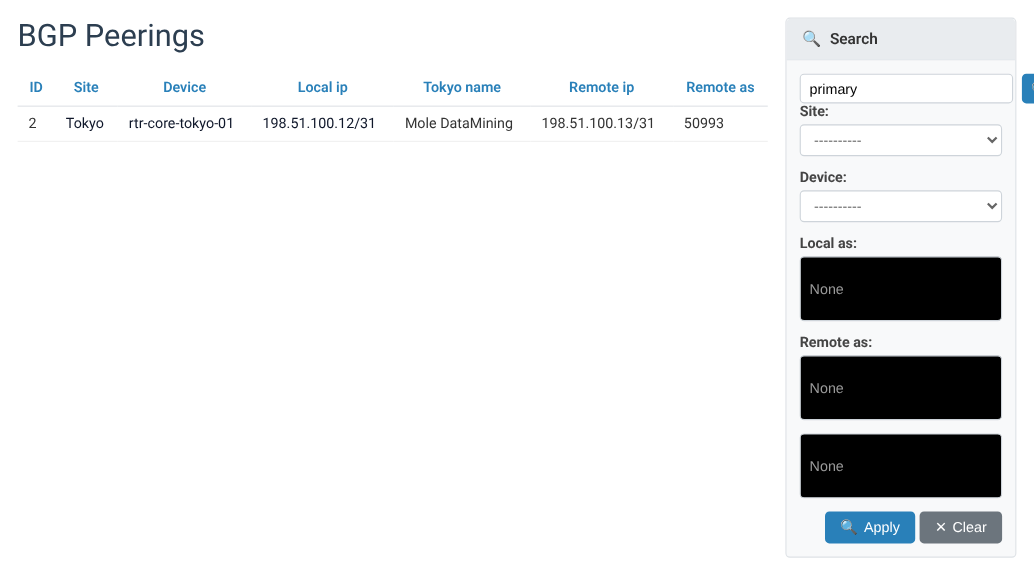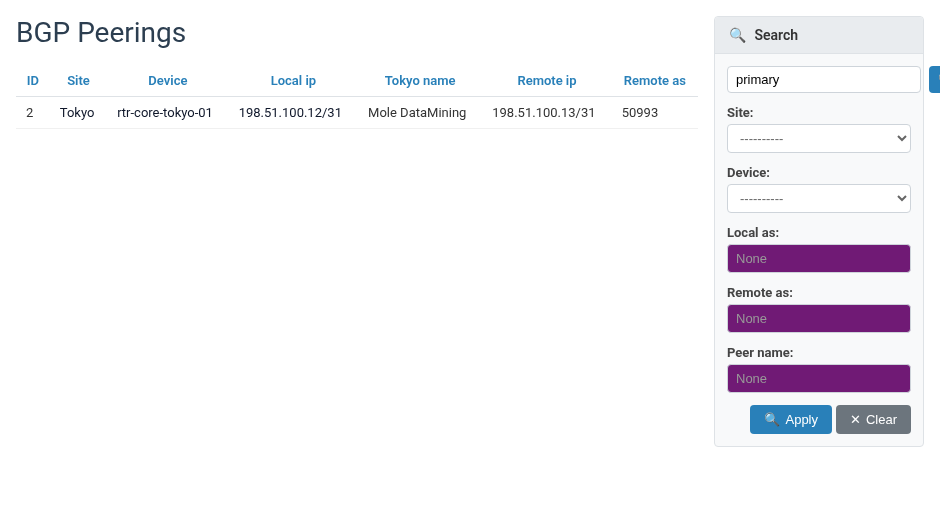--- a/index.html
+++ b/index.html
@@ -69,21 +69,21 @@
       font-weight: 600;
       font-size: 14px;
       color: #333;
     }
     .panel-body {
       padding: 12px;
     }
     .search-row {
       display: flex;
       gap: 8px;
-      margin-bottom: 12px;
+      margin-bottom: 0;
     }
     .search-input {
       flex: 1;
       padding: 5px 8px;
       border: 1px solid #ced4da;
       border-radius: 4px;
       font-size: 13px;
       background: #fff;
     }
     .search-btn {
@@ -114,25 +114,25 @@
       border: 1px solid #ced4da;
       border-radius: 4px;
       font-size: 13px;
       background: #fff;
       color: #666;
       cursor: pointer;
       appearance: auto;
     }
     .text-input {
       width: 100%;
-      padding: 6px 8px;
+      padding: 21px 8px;
       border: 1px solid #ced4da;
       border-radius: 4px;
       font-size: 13px;
-      background: #701a75;
+      background: #000000;
       color: #999;
     }
     .text-input::placeholder {
       color: #999;
     }
     .action-row {
       display: flex;
       gap: 4px;
       justify-content: flex-end;
       margin-top: 8px;
@@ -228,21 +228,20 @@
         <label class="field-label">Local as:</label>
         <input class="text-input" type="text" placeholder="None" style="">
       </div>
 
       <div class="field-group">
         <label class="field-label">Remote as:</label>
         <input class="text-input" type="text" placeholder="None" style="">
       </div>
 
       <div class="field-group">
-        <label class="field-label">Peer name:</label>
         <input class="text-input" type="text" placeholder="None" style="">
       </div>
 
       <div class="action-row">
         <button class="btn-apply">
           <span>🔍</span>
           <span>Apply</span>
         </button>
         <button class="btn-clear">
           <span>✕</span>

